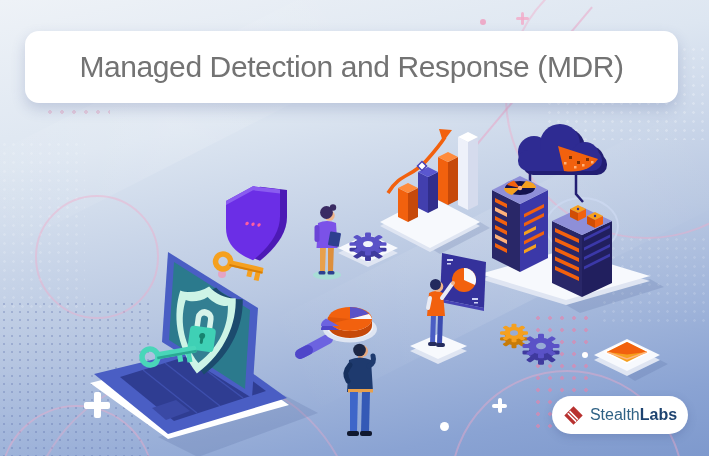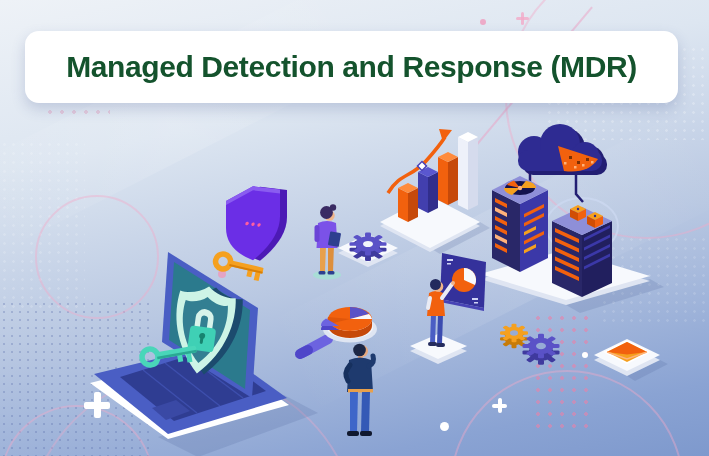--- a/index.html
+++ b/index.html
@@ -16,21 +16,21 @@
   .plus{position:absolute;}
   .plus i{position:absolute;background:var(--pc,#fff);border-radius:2px;display:block;}
   .plus i.h{left:0;top:38%;width:100%;height:26%;}
   .plus i.v{left:38%;top:0;width:26%;height:100%;}
   .dot{position:absolute;border-radius:50%;background:#fff;}
   .pdot{position:absolute;border-radius:50%;background:rgba(240,150,185,.75);}
   .pink-line{position:absolute;width:2px;background:rgba(238,160,195,.5);}
   
   .title-card{position:absolute;left:25px;top:31px;width:653px;height:72px;background:#ffffff;
     border-radius:14px;box-shadow:0 6px 14px rgba(62,82,140,.22);display:flex;align-items:center;justify-content:center;z-index:30;}
-  .title-card h1{margin:0;font-size:30px;font-weight:bold;letter-spacing:-.4px;color:#14532d;white-space:nowrap;}
+  .title-card h1{margin:0;font-size:30px;font-weight:normal;letter-spacing:-.4px;color:#737373;white-space:nowrap;}
   
   .logo-pill{position:absolute;left:552px;top:396px;width:136px;height:38px;background:#fff;border-radius:19px;
     box-shadow:0 3px 8px rgba(62,82,140,.25);display:flex;align-items:center;justify-content:center;gap:6px;z-index:30;}
   .logo-pill .lt{font-size:16px;color:#2f6285;}
   .logo-pill .lt b{color:#1d4370;}
   .z1{z-index:10;}
 </style>
 </head>
 <body>
 
@@ -390,14 +390,21 @@
     <rect x="11" y="89" width="12" height="5" rx="2" fill="#10182e"></rect>
     <rect x="24" y="89" width="12" height="5" rx="2" fill="#10182e"></rect>
     <circle cx="26" cy="9" r="6" fill="#e8a87c"></circle>
     <circle cx="23.5" cy="8" r="6.3" fill="#1c2746"></circle>
   </svg>
 
   <div class="title-card">
     <h1>Managed Detection and Response (MDR)</h1>
   </div>
 
+  <div class="logo-pill">
+    <svg width="21" height="21" viewBox="0 0 24 24">
+      <path d="M12 1.5 L22.5 12 L12 22.5 L1.5 12 Z" fill="#b8312f"></path>
+      <path d="M7.5 7 L17 16.5 M5.5 9.5 L15 19" stroke="#ffffff" stroke-width="1.8" fill="none"></path>
+    </svg>
+    <span class="lt"><span>Stealth</span><b>Labs</b></span>
+  </div>
 
 </div>
 
 </body></html>

